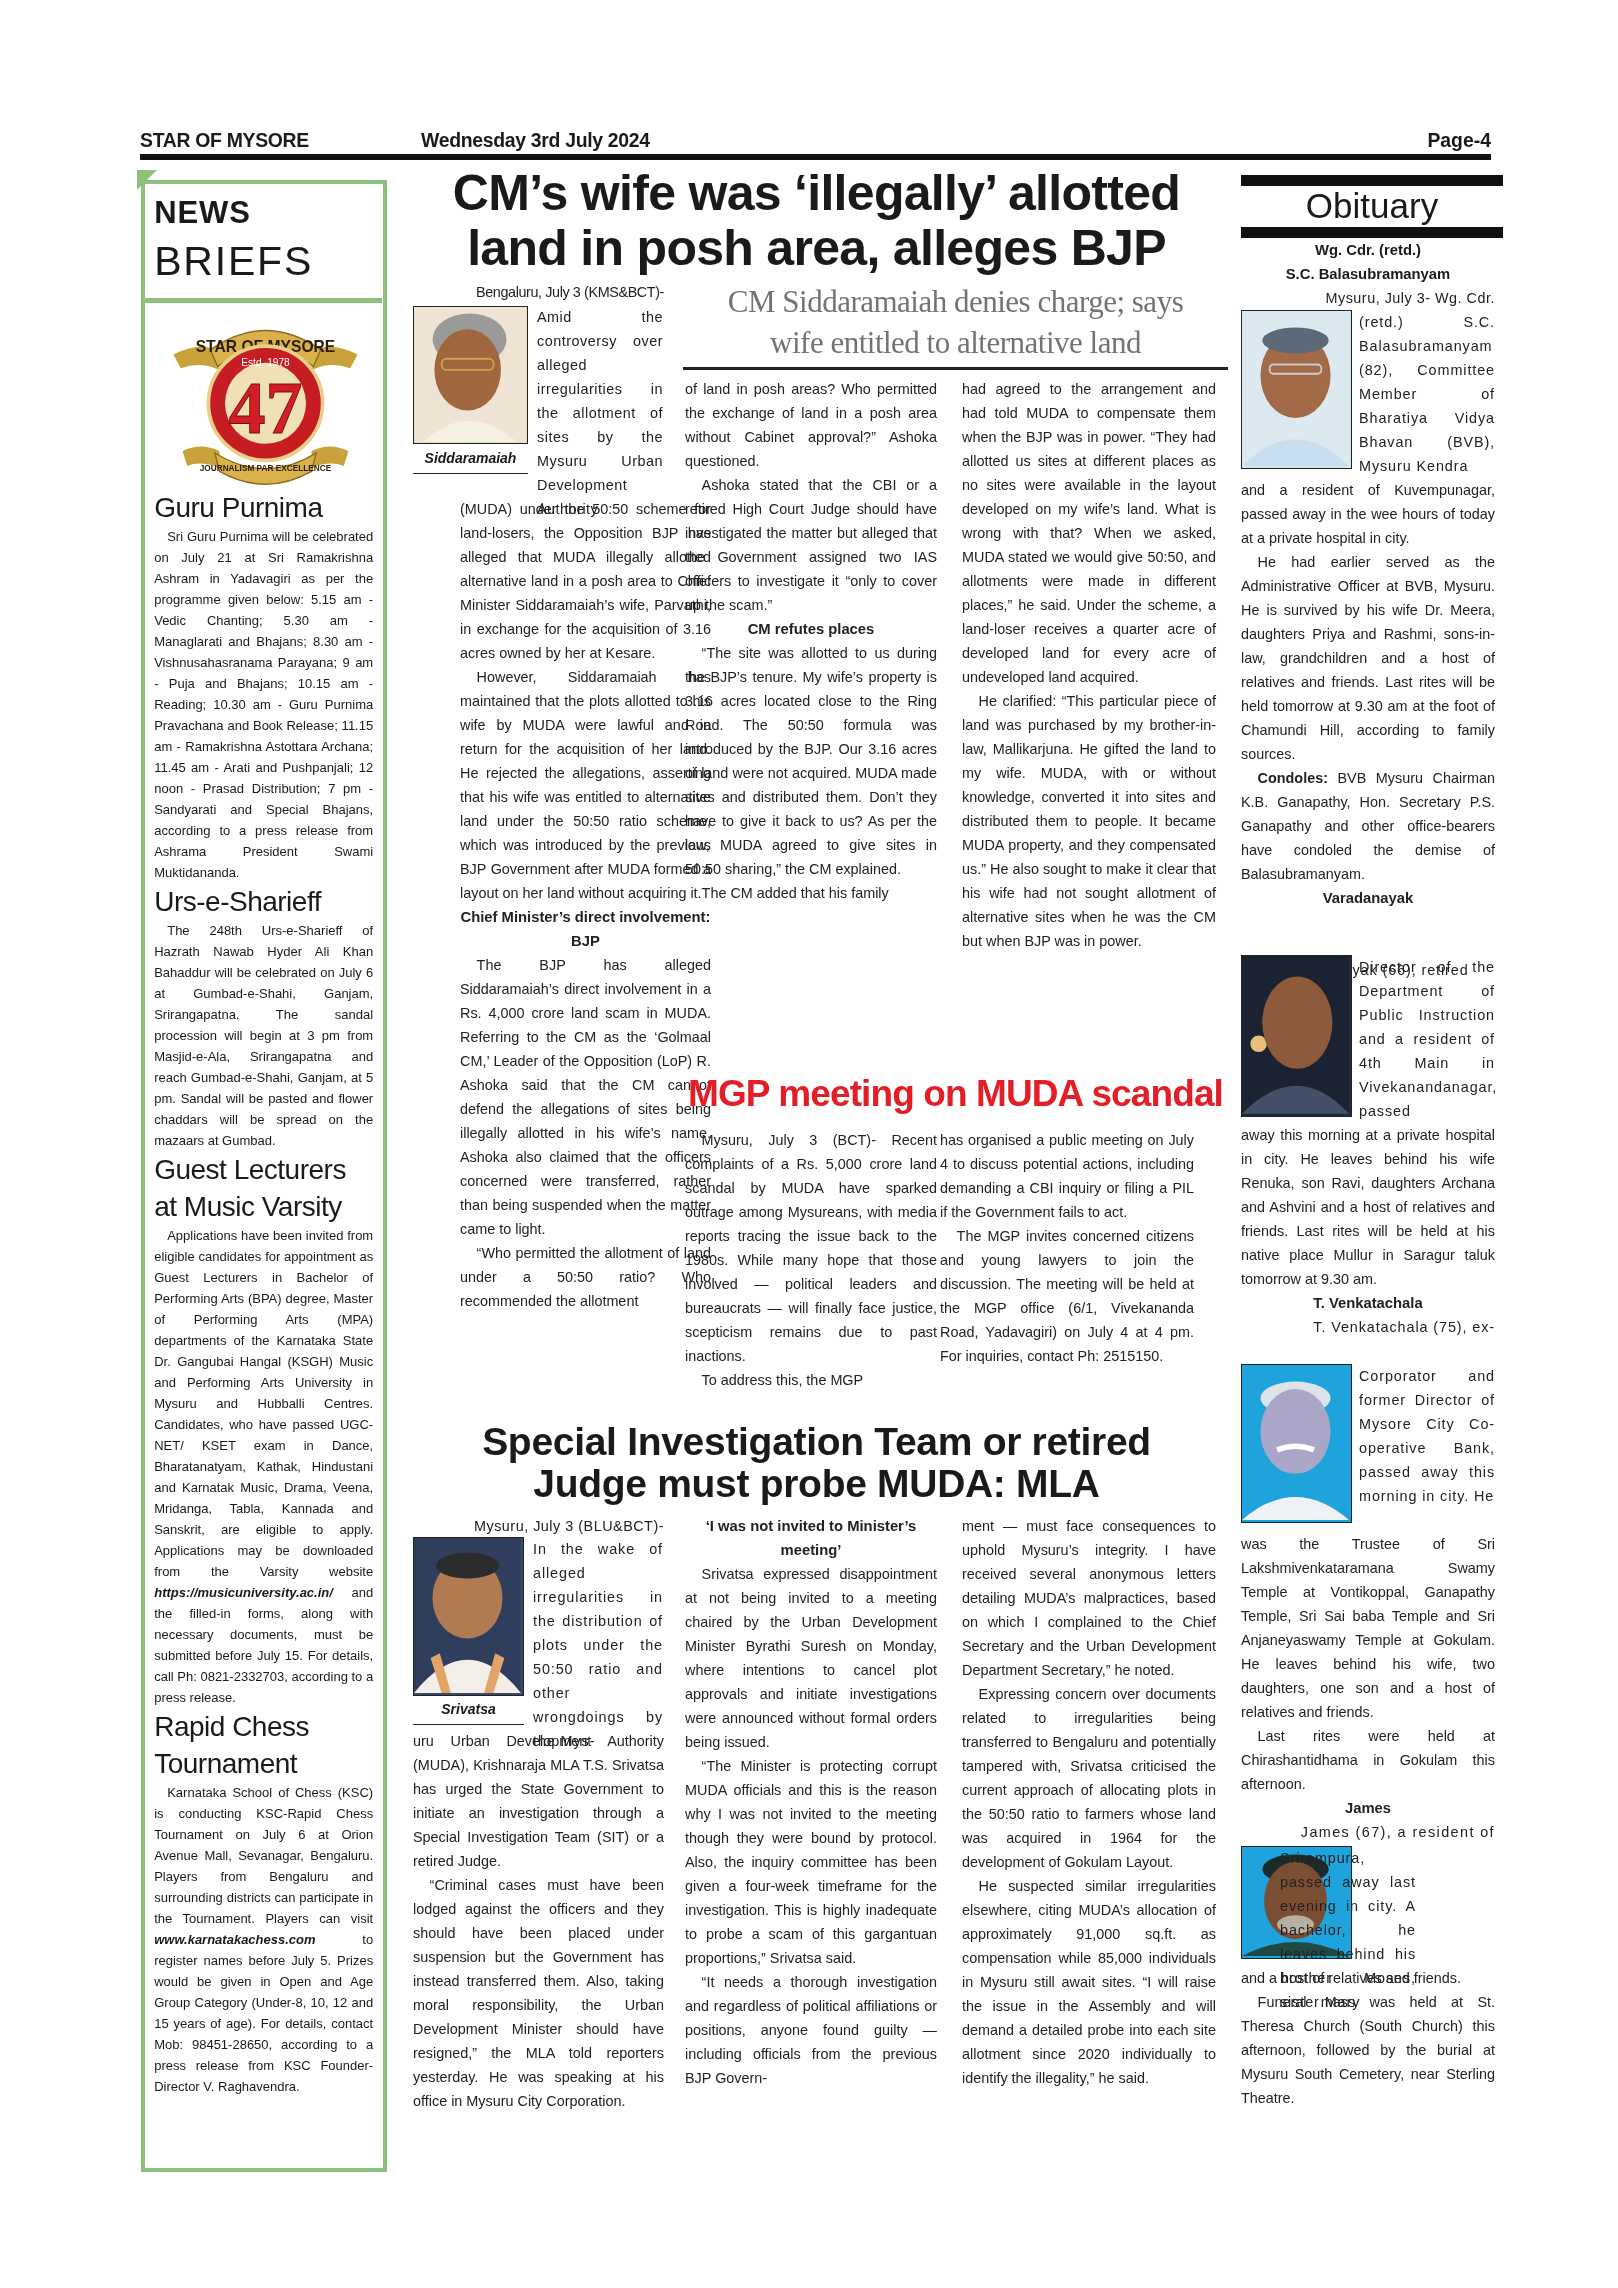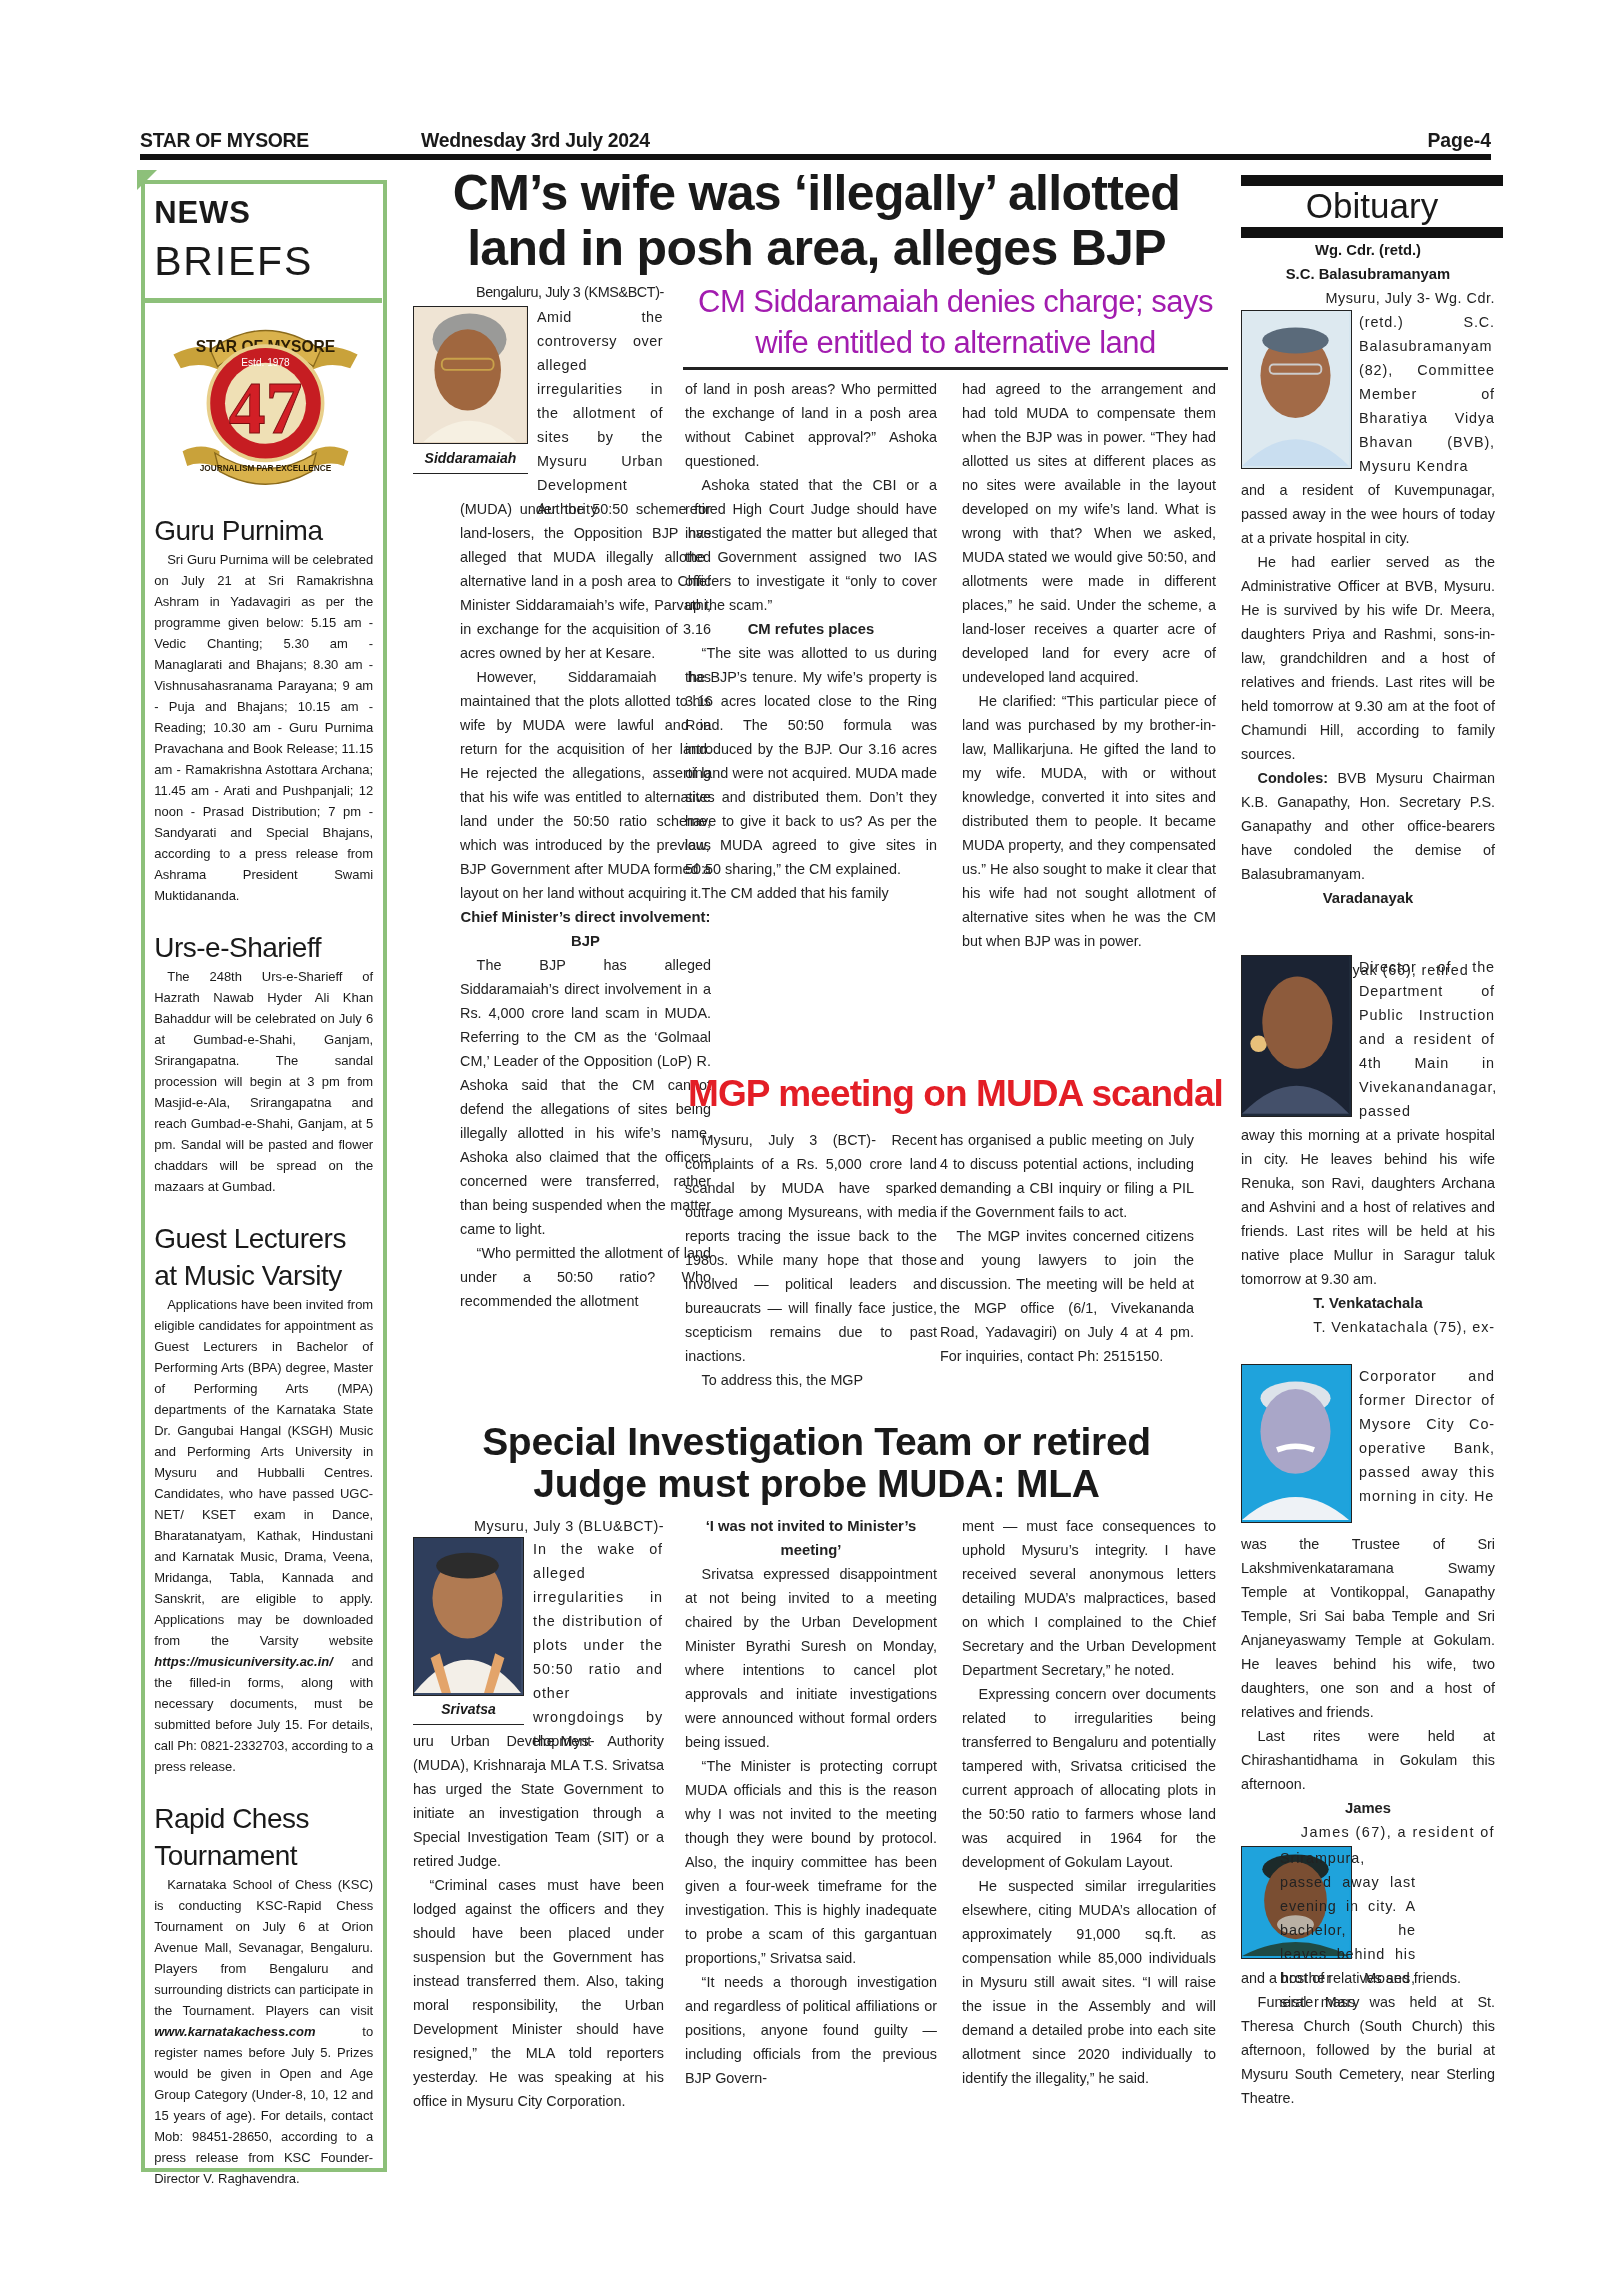--- a/index.html
+++ b/index.html
@@ -18,28 +18,28 @@
   .subhead { font-weight: bold; text-align: center; font-size: 14.8px; line-height: 24px; }
 
   
   .briefs { position: absolute; left: 141px; top: 180px; width: 246px; height: 1992px; border: 4.6px solid #8dc07a; }
   .briefs-flag { position: absolute; left: 137px; top: 170px; width: 0; height: 0; border-left: 20px solid #8dc07a; border-bottom: 20px solid transparent; }
   .briefs .news { position: absolute; left: 9.2px; top: 11px; font-weight: bold; font-size: 31px; letter-spacing: 0.9px; }
   .briefs .briefs-word { position: absolute; left: 9.2px; top: 54px; font-size: 41px; letter-spacing: 1.8px; font-weight: normal; }
   .briefs-divider { position: absolute; left: 0; top: 114px; width: 237px; height: 4.6px; background: #8dc07a; }
   .logo { position: absolute; left: 18.5px; top: 129px; width: 203px; height: 175px; }
   .brief-content { position: absolute; left: 9.2px; top: 305px; width: 219px; }
-  .brief-title { font-size: 28px; line-height: 37px; letter-spacing: -0.5px; color: #1a1a1a; margin-top: 23px; }
+  .brief-title { font-size: 28px; line-height: 37px; letter-spacing: -0.5px; color: #1a1a1a; margin-top: 0; }
   .brief-text { font-size: 13px; line-height: 21px; text-align: justify; }
   .brief-text p { text-indent: 13px; }
   .brief-text b i { font-weight: bold; font-style: italic; }
 
   
   .headline { position: absolute; left: 406px; top: 166px; width: 821px; text-align: center; font-weight: bold; font-size: 50px; line-height: 55px; letter-spacing: -0.7px; }
-  .kicker { position: absolute; left: 683px; top: 281px; width: 545px; text-align: center; color: #a21caf; font-family: Liberation Sans, sans-serif; font-size: 31px; line-height: 41px; letter-spacing: -0.5px; }
+  .kicker { position: absolute; left: 683px; top: 281px; width: 545px; text-align: center; color: #737373; font-family: Liberation Serif, serif; font-size: 31px; line-height: 41px; letter-spacing: -0.5px; }
   .kicker-rule { position: absolute; left: 683px; top: 367px; width: 545px; height: 2.8px; background: #222; }
 
   .col { position: absolute; }
   .photo { position: absolute; border: 1.8px solid #222; overflow: hidden; }
   .caption { position: absolute; font-weight: bold; font-style: italic; font-size: 14px; text-align: center; border-bottom: 1.8px solid #222; }
 
   .red-head { position: absolute; left: 683px; top: 1071px; width: 545px; text-align: center; color: #e31e26; font-weight: bold; font-size: 37px; line-height: 46px; letter-spacing: -0.9px; }
   .sit-head { position: absolute; left: 406px; top: 1421px; width: 821px; text-align: center; font-weight: bold; font-size: 39px; line-height: 42px; letter-spacing: -0.3px; }
 
   

